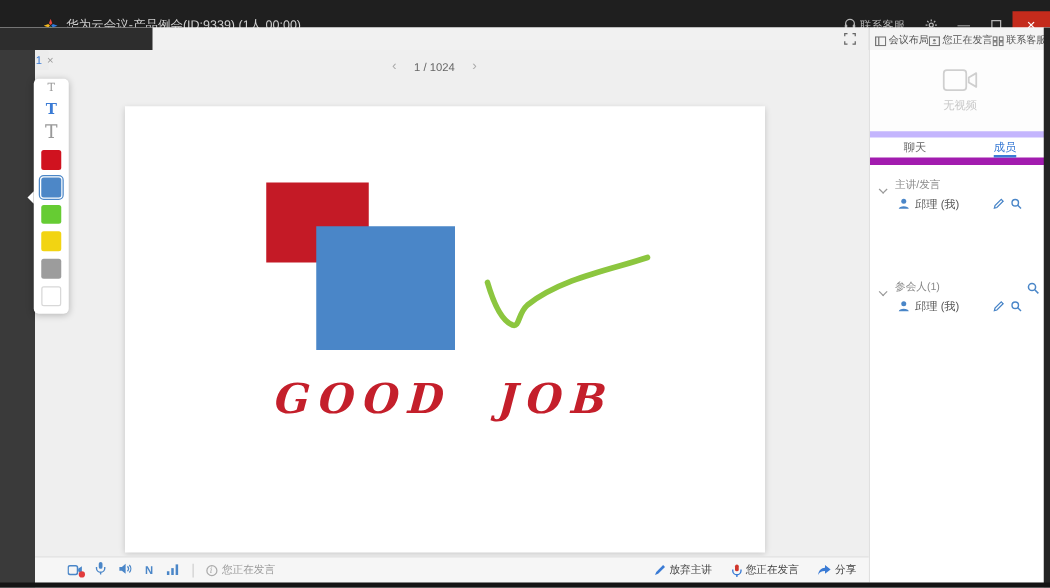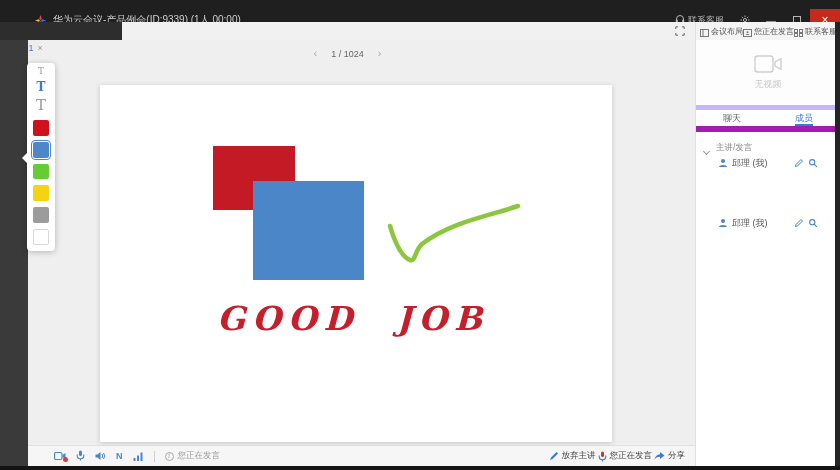--- a/index.html
+++ b/index.html
@@ -80,21 +80,21 @@
 
   
   .bottom-bar { position:absolute; left:0; top:445px; width:695px; height:21px; background:#f6f6f6;
                 border-top:1px solid #e0e0e0; display:flex; align-items:center; padding-left:54px; z-index:2; }
   .bb-icons { display:flex; align-items:center; gap:10px; }
   .bb-sep { width:1px; height:11px; background:#d0d0d0; margin:0 10px; }
   .bb-status { display:flex; align-items:center; gap:4px; font-size:8.5px; color:#9a9a9a; }
   .info-circle { width:9px; height:9px; border:1px solid #ababab; border-radius:50%; font-size:7px;
                  color:#ababab; display:flex; align-items:center; justify-content:center;
                  font-family:"DejaVu Serif", serif; font-style:italic; }
-  .bb-actions { margin-left:auto; display:flex; align-items:center; gap:2px; padding-right:10px; }
+  .bb-actions { margin-left:auto; display:flex; align-items:center; gap:15px; padding-right:10px; }
   .bb-action { display:flex; align-items:center; gap:3px; font-size:8.5px; color:#444; white-space:nowrap; }
 
   
   .edge-bottom { position:absolute; left:0; top:466px; width:840px; height:4px; background:#141414; z-index:9; }
   .edge-right { position:absolute; left:835px; top:22px; width:5px; height:448px; background:#242424; z-index:9; }
 
   .icon-badge { position:relative; display:inline-flex; }
   .red-dot { position:absolute; right:-2px; bottom:-1px; width:5px; height:5px; border-radius:50%; background:#e23c3c; }
 </style>
 </head>
@@ -235,20 +235,29 @@
         <path d="M1.5 8.5 L2 6.5 L7 1.5 L8.5 3 L3.5 8 Z" fill="none" stroke="#4a86c8" stroke-width="1"></path>
       </svg>
       <svg width="10" height="10" viewBox="0 0 10 10">
         <circle cx="4.2" cy="4.2" r="2.6" fill="none" stroke="#4a86c8" stroke-width="1.1"></circle>
         <line x1="6.2" y1="6.2" x2="8.8" y2="8.8" stroke="#4a86c8" stroke-width="1.1"></line>
       </svg>
     </div>
 
     <div class="spacer-42"></div>
 
+    <div class="sb-section">
+      <span class="caret"></span>
+      <span>参会人(1)</span>
+      <span style="flex:1"></span>
+      <svg width="11" height="11" viewBox="0 0 10 10">
+        <circle cx="4.2" cy="4.2" r="2.6" fill="none" stroke="#4a86c8" stroke-width="1.1"></circle>
+        <line x1="6.2" y1="6.2" x2="8.8" y2="8.8" stroke="#4a86c8" stroke-width="1.1"></line>
+      </svg>
+    </div>
 
     <div class="member-row">
       <svg width="10" height="10" viewBox="0 0 10 10">
         <circle cx="5" cy="3" r="2" fill="#4a86c8"></circle>
         <path d="M1 9 C1 6.2 9 6.2 9 9 Z" fill="#4a86c8"></path>
       </svg>
       <span class="member-name">邱理 (我)</span>
       <svg width="10" height="10" viewBox="0 0 10 10">
         <path d="M1.5 8.5 L2 6.5 L7 1.5 L8.5 3 L3.5 8 Z" fill="none" stroke="#4a86c8" stroke-width="1"></path>
       </svg>

